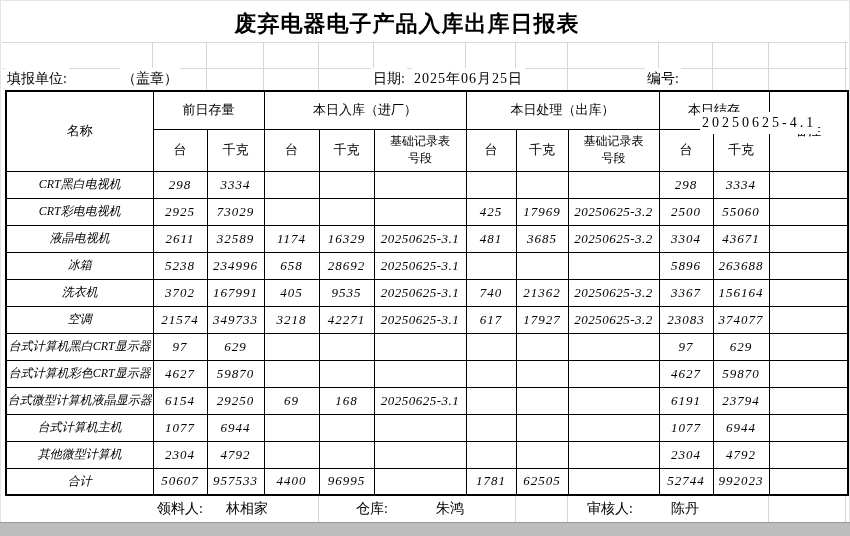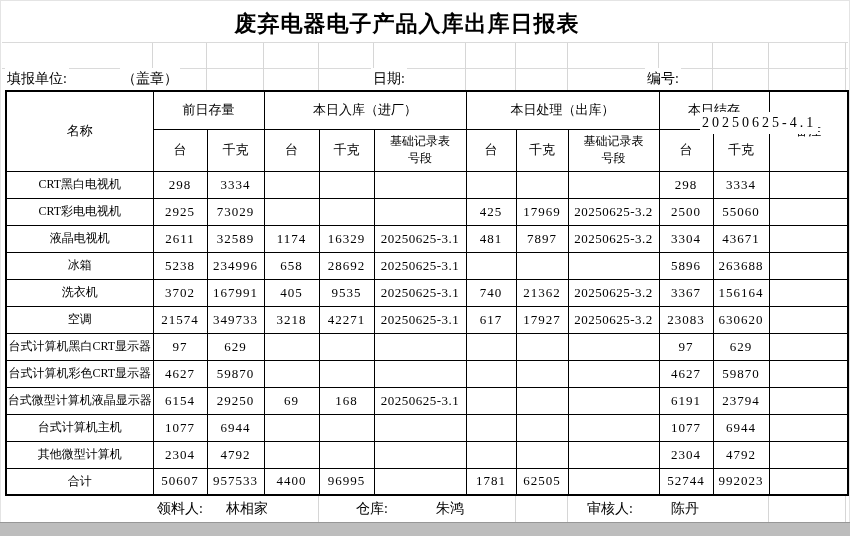--- a/index.html
+++ b/index.html
@@ -28,21 +28,21 @@
     position:absolute;top:90px;left:5px;width:842px;
     border-collapse:collapse;table-layout:fixed;text-align:center;
     border:2px solid #000;font-size:13px;
   }
   table.report th,table.report td{
     border:1px solid #000;font-weight:normal;padding:0;
     overflow:hidden;white-space:nowrap;vertical-align:middle;
   }
   thead tr.gr{height:38px;}
   thead tr.sr{height:42px;}
-  tbody tr{height:27px;}
+  tbody tr{height:27px;font-style:italic;}
   tbody td{letter-spacing:1px;}
   td.c-name{font-size:12px;letter-spacing:0;}
   td.c-rec{font-size:13px;letter-spacing:0.5px;}
   th .wrap-record{display:inline-block;max-width:64px;white-space:normal;line-height:1.45;font-size:12px;}
   .sig-row{position:absolute;top:496px;left:0;width:850px;height:26px;}
   .sig{
     position:absolute;top:0;height:26px;line-height:26px;font-size:14px;
     transform:translateX(-50%);background:#fff;padding:0 18px;white-space:nowrap;z-index:2;
   }
   .strip{
@@ -69,20 +69,21 @@
       <div class="vline" style="left: 565px;"></div>
       <div class="vline" style="left: 656px;"></div>
       <div class="vline" style="left: 710px;"></div>
       <div class="vline" style="left: 766px;"></div>
       <div class="vline" style="left: 843px;"></div>
     </div>
 
   <span class="info-label" style="left:5px">填报单位:</span>
   <span class="info-label" style="left:120px">（盖章）</span>
   <span class="info-label" style="left:371px">日期:</span>
+  <span class="info-label ls2" style="left:412px">2025年06月25日</span>
   <span class="info-label" style="left:645px">编号:</span>
   <span class="info-label ls3" style="left:700px">20250625-4.1</span>
 
   <table class="report">
     <colgroup>
       <col style="width:147px">
         <col style="width:54px">
         <col style="width:57px">
       <col style="width:55px">
         <col style="width:55px">
@@ -146,21 +147,21 @@
           <td></td>
         </tr>
         <tr>
           <td class="c-name">液晶电视机</td>
           <td>2611</td>
           <td>32589</td>
           <td>1174</td>
           <td>16329</td>
           <td class="c-rec">20250625-3.1</td>
           <td>481</td>
-          <td>7897</td>
+          <td>3685</td>
           <td class="c-rec">20250625-3.2</td>
           <td>3304</td>
           <td>43671</td>
           <td></td>
         </tr>
         <tr>
           <td class="c-name">冰箱</td>
           <td>5238</td>
           <td>234996</td>
           <td>658</td>
@@ -191,21 +192,21 @@
           <td class="c-name">空调</td>
           <td>21574</td>
           <td>349733</td>
           <td>3218</td>
           <td>42271</td>
           <td class="c-rec">20250625-3.1</td>
           <td>617</td>
           <td>17927</td>
           <td class="c-rec">20250625-3.2</td>
           <td>23083</td>
-          <td>630620</td>
+          <td>374077</td>
           <td></td>
         </tr>
         <tr>
           <td class="c-name">台式计算机黑白CRT显示器</td>
           <td>97</td>
           <td>629</td>
           <td></td>
           <td></td>
           <td class="c-rec"></td>
           <td></td>

